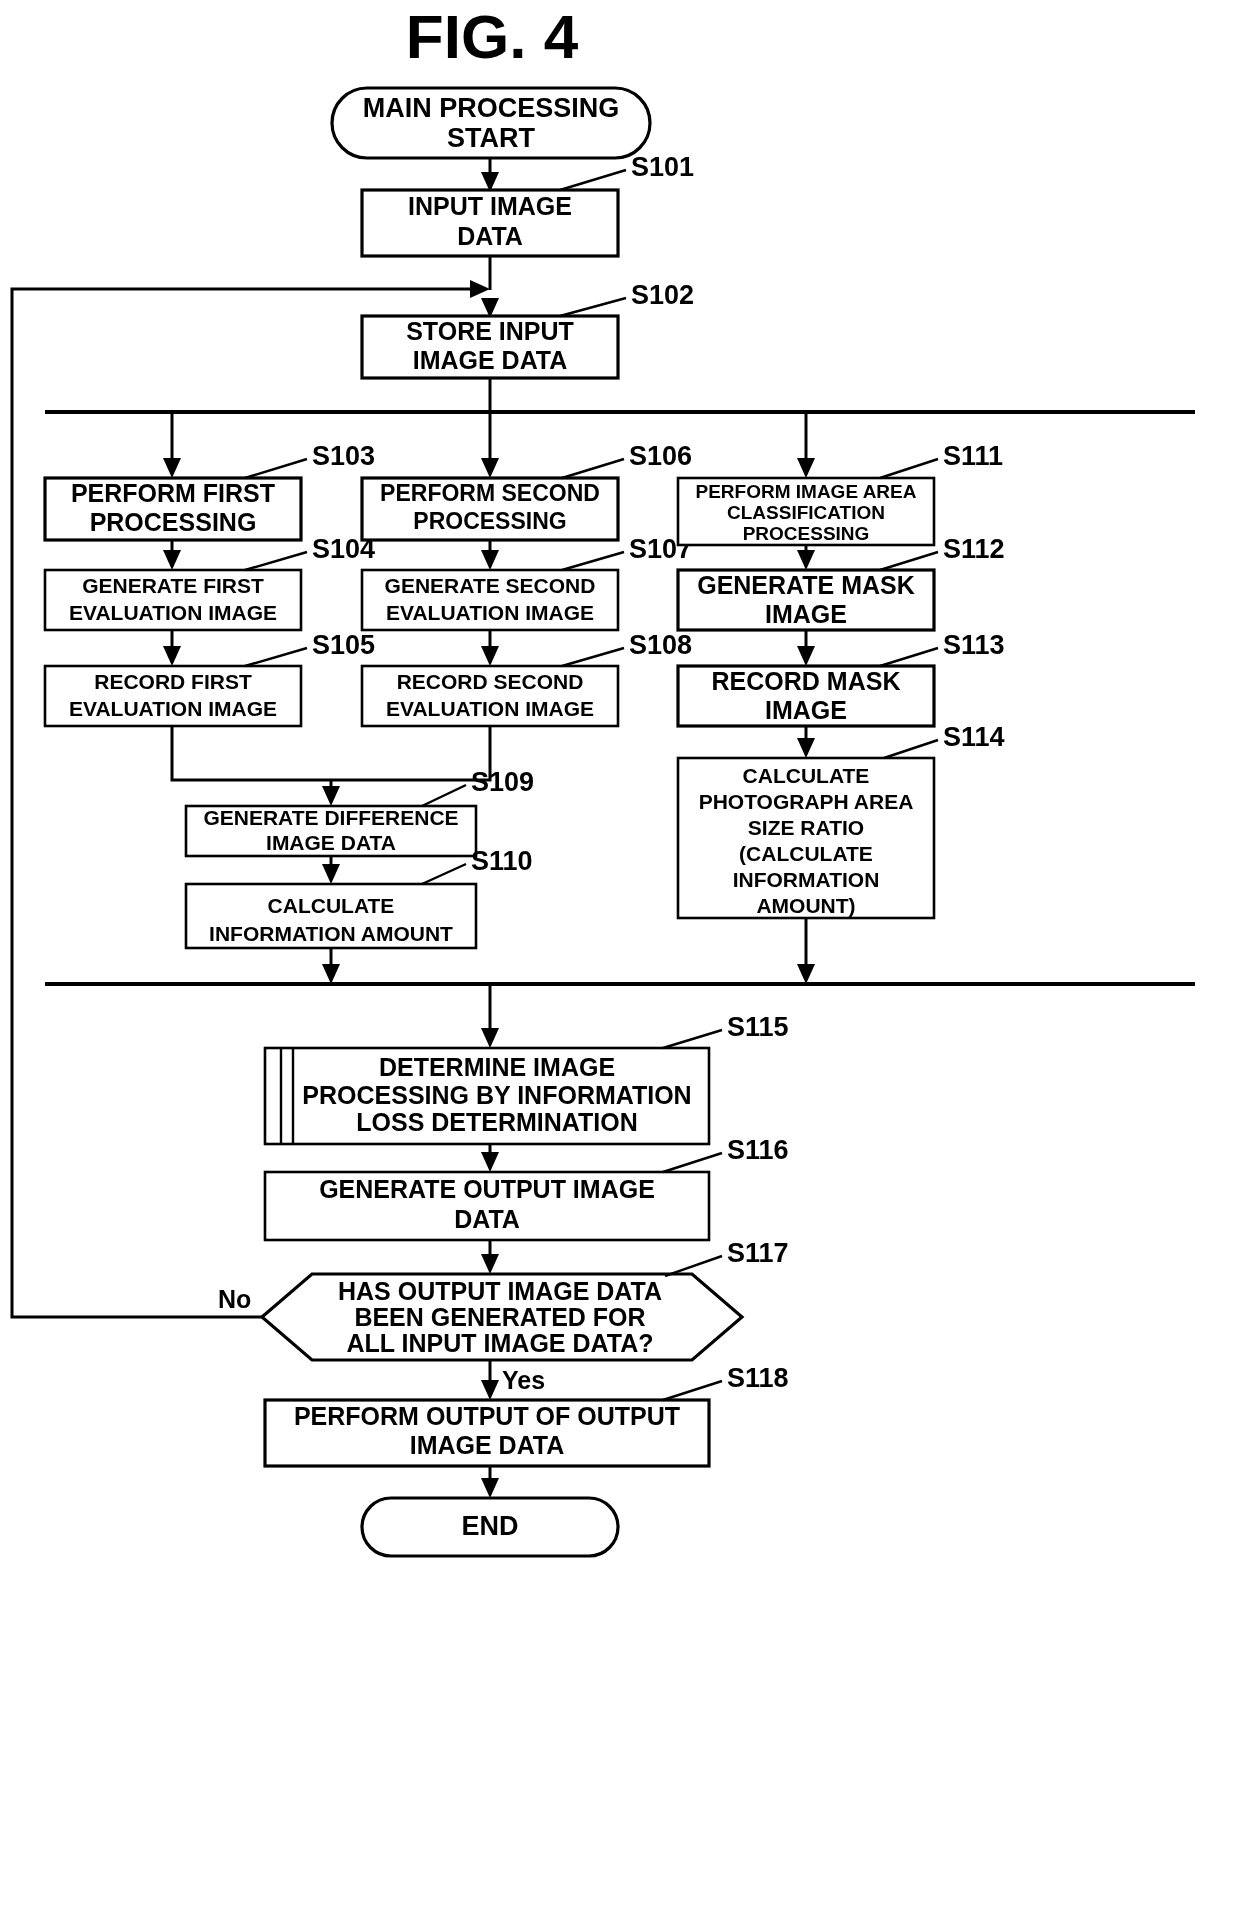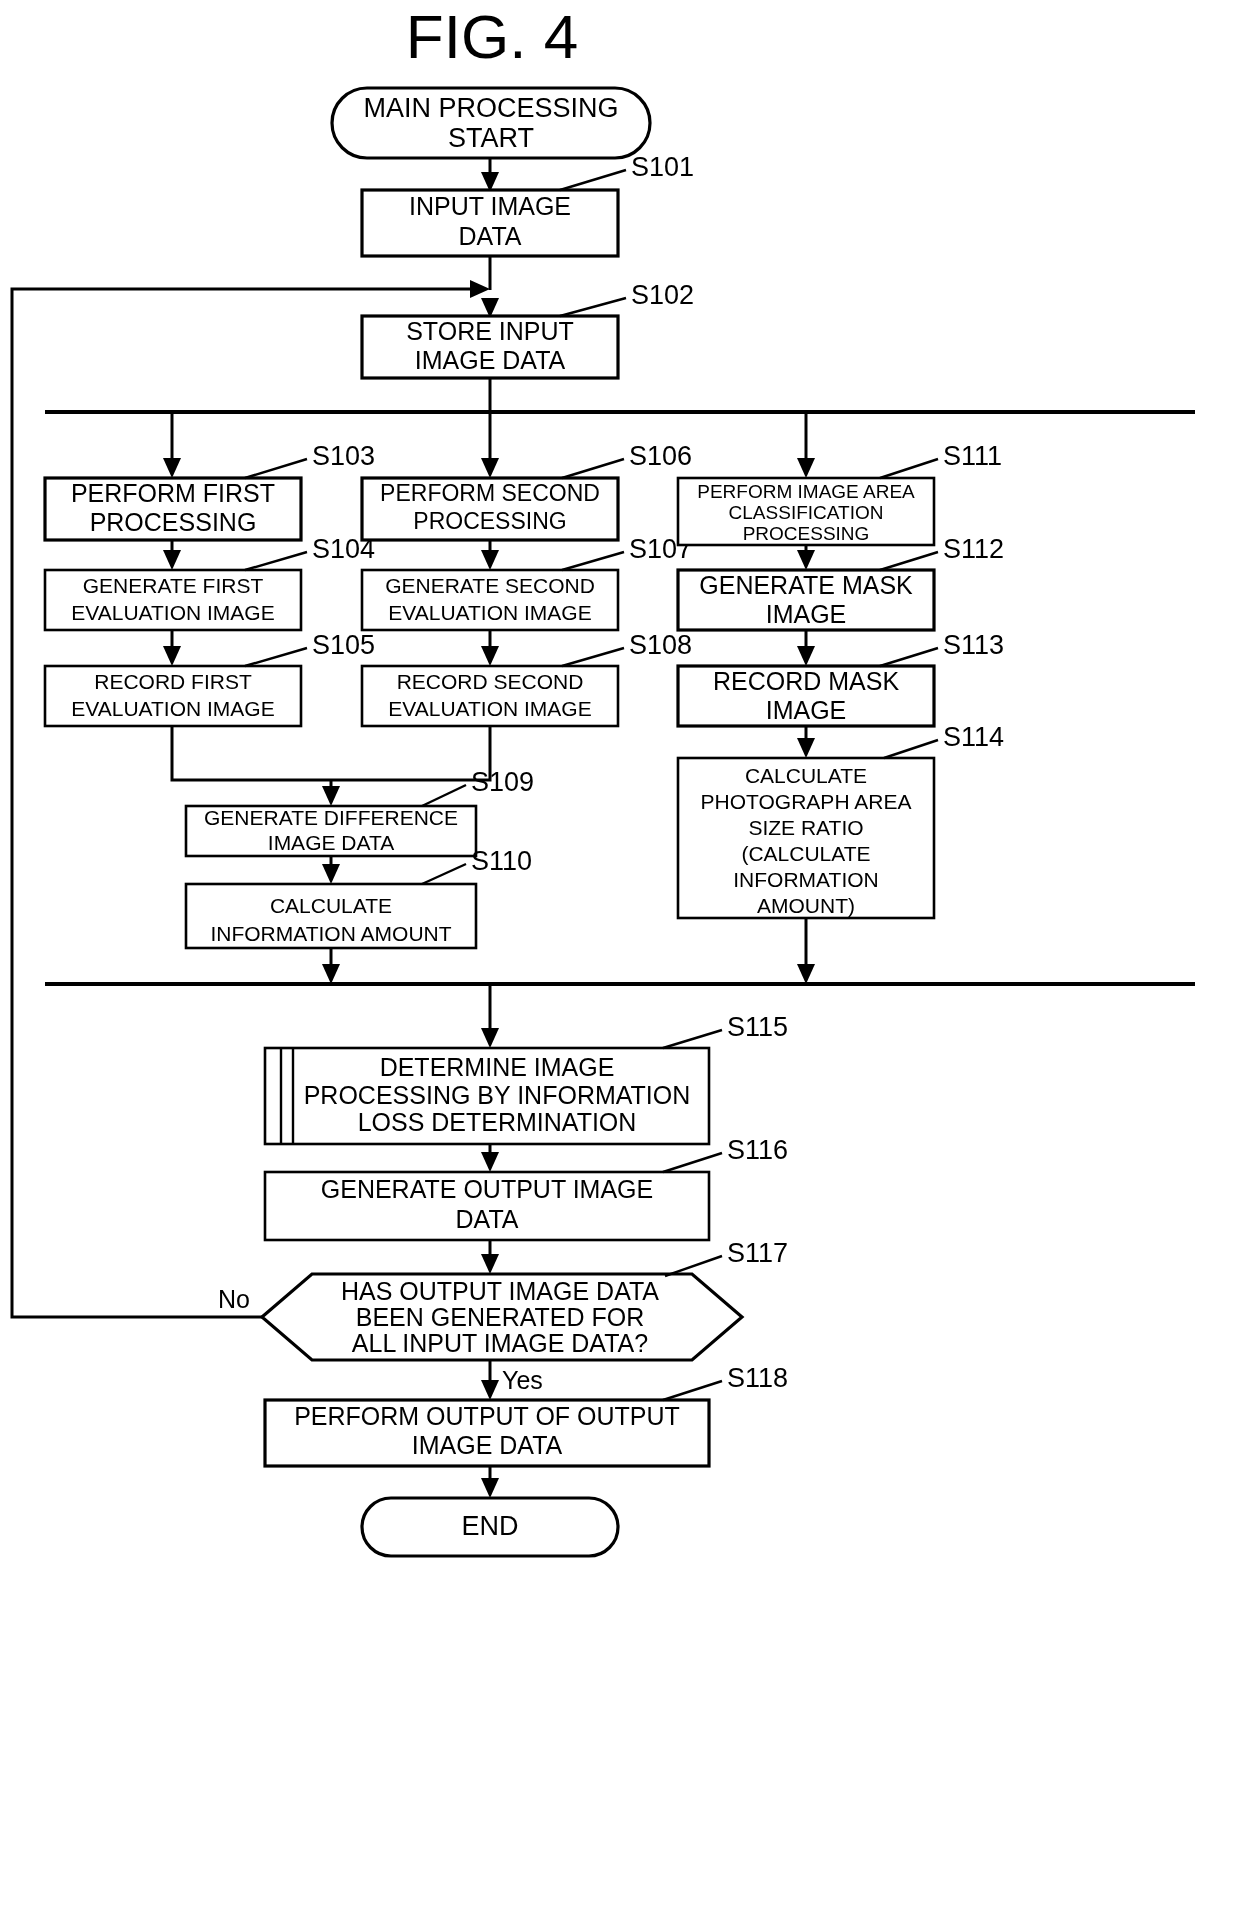--- a/index.html
+++ b/index.html
@@ -11,20 +11,21 @@
     width: 1240px;
     height: 1921px;
     font-family: "Liberation Sans", sans-serif;
     color: #000000;
     overflow: hidden;
   }
   #figure-root {
     position: relative;
     width: 1240px;
     height: 1921px;
+    font-weight: bold;
   }
   svg#flow {
     position: absolute;
     left: 0;
     top: 0;
     width: 1240px;
     height: 1921px;
     display: block;
   }
   .node-rect {

